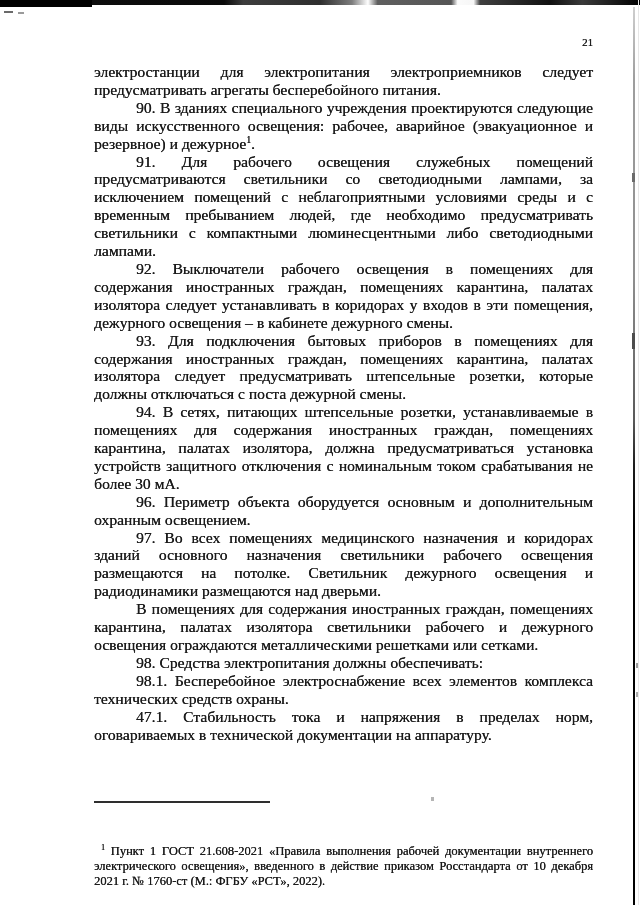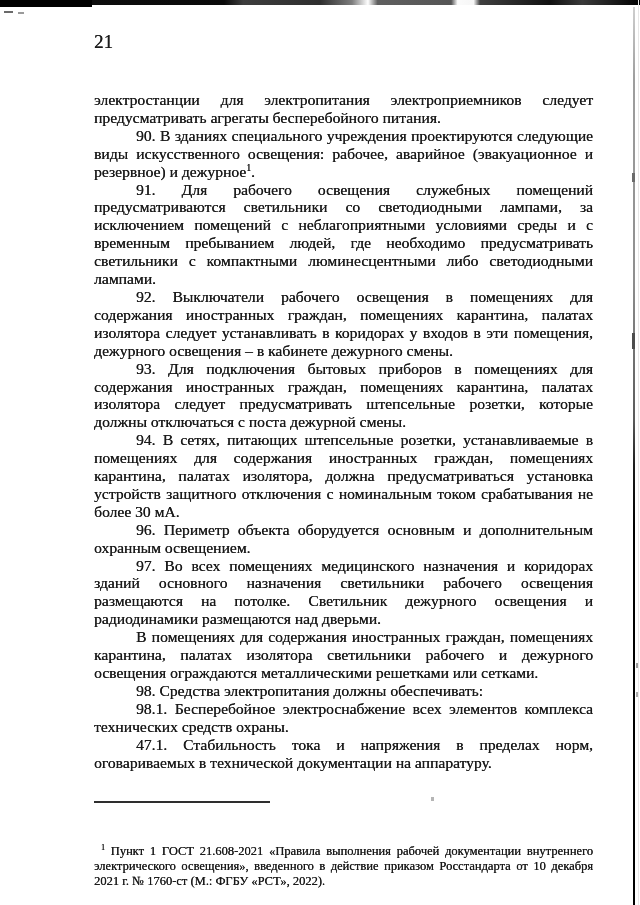--- a/index.html
+++ b/index.html
@@ -41,30 +41,29 @@
       #1e1e1e 51%, #000 58%, #000 100%);
   }
   .scan-edge-right { position: absolute; left: 638px; top: 0; width: 1px; height: 905px; background: #e7e7e7; }
   .scan-tick-1 { position: absolute; left: 632px; top: 173px; width: 3px; height: 9px;  background: #6b6b6b; }
   .scan-tick-2 { position: absolute; left: 632px; top: 333px; width: 3px; height: 16px; background: #4d4d4d; }
   .scan-tick-3 { position: absolute; left: 636px; top: 663px; width: 2px; height: 5px;  background: #9d9d9d; }
   .scan-tick-4 { position: absolute; left: 636px; top: 692px; width: 2px; height: 5px;  background: #ababab; }
   
   .page-number {
     position: absolute; left: 94px; top: 33px; width: 499px;
-    text-align: left; font-size: 19px; line-height: 18px;
+    text-align: right; font-size: 11px; line-height: 18px;
     text-shadow: 0.2px 0 0 currentColor;
   }
   .doc-body {
     position: absolute; left: 94px; top: 63px; width: 499px;
     font-size: 15.6px; line-height: 17.9px;
     text-align: justify;
     text-shadow: 0.2px 0 0 currentColor;
     hyphens: none;
-    margin-top: 28px;
   }
   .para { margin: 0; padding: 0; text-indent: 0; }
   .para.indent { text-indent: 42px; }
   sup { font-size: 0.62em; line-height: 0; vertical-align: super; }
   .footnote-sep {
     position: absolute; left: 94px; top: 801px;
     width: 176px; height: 2px; background: #2e2e2e;
   }
   .footnote {
     position: absolute; left: 94px; top: 844px; width: 499px;

